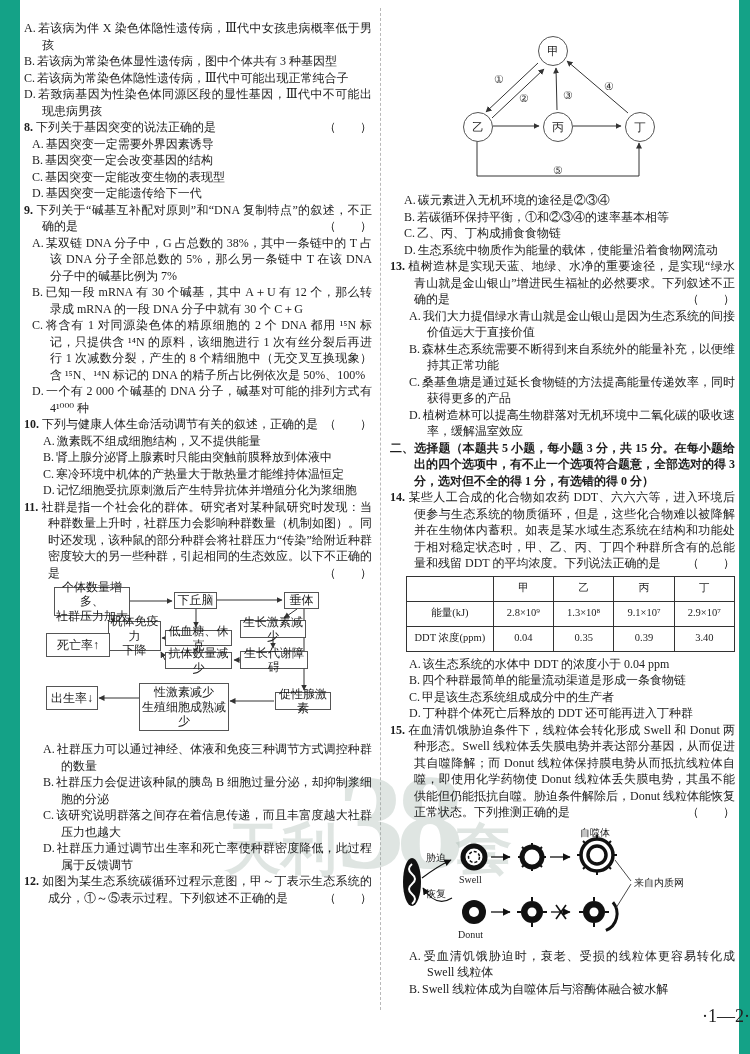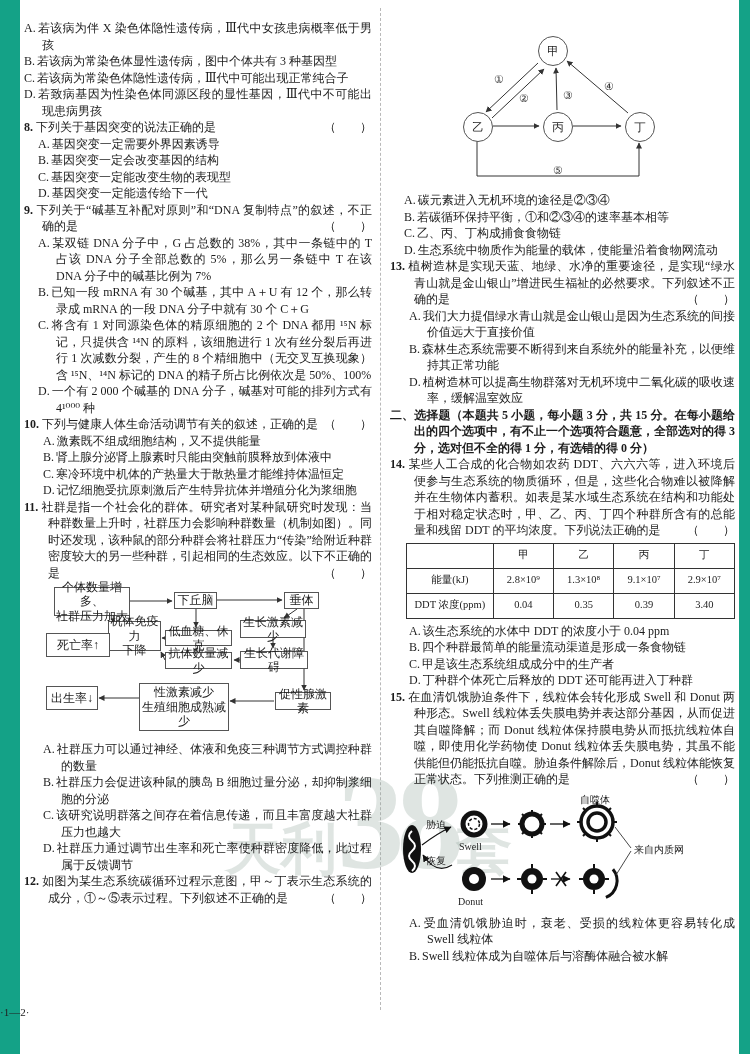--- a/index.html
+++ b/index.html
@@ -12,21 +12,21 @@
   .watermark{position:absolute;left:225px;top:755px;z-index:0;color:rgba(150,168,160,0.30);
              font-weight:bold;white-space:nowrap;user-select:none;line-height:1}
   .watermark .wm-s{font-size:56px}
   .watermark .wm-b{font-size:135px;letter-spacing:-8px}
   .col{position:absolute;z-index:1;font-size:12px;line-height:16.5px;text-align:justify}
   .col-left{left:24px;top:20px;width:348px}
   .col-right{left:390px;top:14px;width:345px}
   .qnum{font-weight:bold}
   .stem{padding-left:18px;text-indent:-18px}
   .stem.w2{padding-left:24px;text-indent:-24px}
-  .opts{margin-left:14px}
+  .opts{margin-left:8px}
   .opts.w2{margin-left:19px}
   .opt{padding-left:18px;text-indent:-18px}
   .opt .lb{margin-right:2px}
   .paren{float:right}
   .section-head{font-weight:bold;padding-left:24px;text-indent:-24px}
   
   .flow{position:relative;width:340px;height:152px;margin:5px 0 3px 0}
   .flow svg{position:absolute;left:0;top:0;z-index:0}
   .fbox{position:absolute;z-index:1;border:1px solid #555;background:#fff;font-size:12px;
         line-height:1.2;display:flex;align-items:center;justify-content:center;text-align:center;
@@ -39,21 +39,21 @@
   .clab{position:absolute;z-index:1;font-size:11px;color:#333;text-indent:0}
   
   .mito{position:relative;width:335px;height:122px;margin:3px 0 2px 0}
   .mito svg{position:absolute;left:0;top:0;z-index:0}
   .mlab{position:absolute;z-index:1;font-size:10px;text-indent:0}
   
   table.ddt{border-collapse:collapse;margin:4px 0 4px 16px;font-size:10.5px;line-height:1.2;text-align:center}
   table.ddt td,table.ddt th{border:1px solid #333;font-weight:normal;padding:3px 2px;height:18px}
   table.ddt td:first-child{width:86px}
   table.ddt td{width:57px}
-  .footer{position:absolute;left:0;width:750px;top:1006px;text-align:left;font-size:11px;z-index:1;color:#222}
+  .footer{position:absolute;left:0;width:750px;top:1006px;text-align:right;font-size:18px;z-index:1;color:#222}
 </style>
 </head>
 <body>
 
 <div class="strip strip-left" style="background: rgb(20, 162, 135);"></div>
 <div class="strip strip-right" style="background: rgb(20, 162, 135);"></div>
 <div class="divider"></div>
 
 <div class="watermark"><span class="wm-s">天利</span><span class="wm-b">38</span><span class="wm-s">套</span></div>
 
@@ -190,20 +190,21 @@
       <div class="opt"><span class="lb">C.</span><span>乙、丙、丁构成捕食食物链</span></div>
       <div class="opt"><span class="lb">D.</span><span>生态系统中物质作为能量的载体，使能量沿着食物网流动</span></div>
     </div>
   </div>
 
   <div class="q">
     <div class="stem w2"><span class="qnum">13.</span> <span>植树造林是实现天蓝、地绿、水净的重要途径，是实现“绿水青山就是金山银山”增进民生福祉的必然要求。下列叙述不正确的是</span><span class="paren">（　　）</span></div>
     <div class="opts w2">
       <div class="opt"><span class="lb">A.</span><span>我们大力提倡绿水青山就是金山银山是因为生态系统的间接价值远大于直接价值</span></div>
       <div class="opt"><span class="lb">B.</span><span>森林生态系统需要不断得到来自系统外的能量补充，以便维持其正常功能</span></div>
+      <div class="opt"><span class="lb">C.</span><span>桑基鱼塘是通过延长食物链的方法提高能量传递效率，同时获得更多的产品</span></div>
       <div class="opt"><span class="lb">D.</span><span>植树造林可以提高生物群落对无机环境中二氧化碳的吸收速率，缓解温室效应</span></div>
     </div>
   </div>
 
   <div class="section-head">二、选择题（本题共 5 小题，每小题 3 分，共 15 分。在每小题给出的四个选项中，有不止一个选项符合题意，全部选对的得 3 分，选对但不全的得 1 分，有选错的得 0 分）</div>
 
   <div class="q">
     <div class="stem w2"><span class="qnum">14.</span> <span>某些人工合成的化合物如农药 DDT、六六六等，进入环境后便参与生态系统的物质循环，但是，这些化合物难以被降解并在生物体内蓄积。如表是某水域生态系统在结构和功能处于相对稳定状态时，甲、乙、丙、丁四个种群所含有的总能量和残留 DDT 的平均浓度。下列说法正确的是</span><span class="paren">（　　）</span></div>
 
     <table class="ddt">

